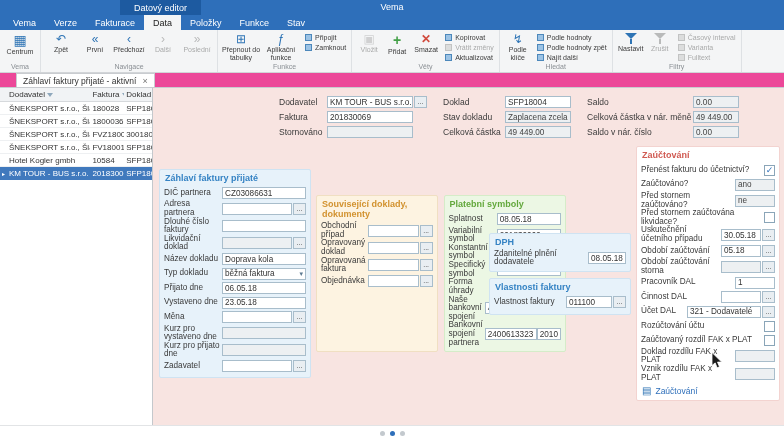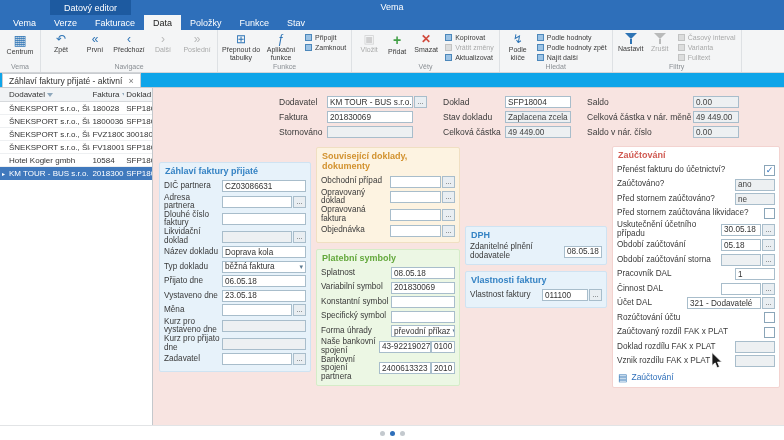--- a/index.html
+++ b/index.html
@@ -2,21 +2,21 @@
 <html><head>
 <meta charset="utf-8">
 <style>
   * { margin:0; padding:0; box-sizing:border-box; }
   html,body { width:784px; height:440px; overflow:hidden; }
   body { font-family:"Liberation Sans", sans-serif; background:#fff; color:#333; }
   .app { position:relative; width:784px; height:440px; background:#fff; }
 
   
   .titlebar { height:15px; background:#2e6fba; position:relative; display:flex; align-items:stretch; color:#fff; font-size:9px; }
-  .app-tab { margin-left:50px; background:#1d5aa0; padding:0 14px; display:flex; align-items:center; white-space:nowrap; }
+  .app-tab { margin-left:120px; background:#1d5aa0; padding:0 14px; display:flex; align-items:center; white-space:nowrap; }
   .tb-title { position:absolute; left:0; right:0; top:0; bottom:0; text-align:center; line-height:15px; pointer-events:none; }
 
   
   .menubar { height:15px; background:#2e6fba; display:flex; align-items:stretch; font-size:9px; color:#fff; padding-left:4px; }
   .menu-item { padding:0 9px; display:flex; align-items:center; cursor:default; white-space:nowrap; }
   .menu-item.active { background:#f4f5f6; color:#222; }
 
   
   .ribbon { height:43px; background:#f4f5f6; border-bottom:1px solid #d2d5d8; display:flex; align-items:stretch; }
   .rgroup { display:flex; flex-direction:column; border-right:1px solid #dee1e4; padding:1px 3px 0 3px; }
@@ -31,21 +31,21 @@
   .ricon.gray { color:#9aa0a5; }
   .rstack { display:flex; flex-direction:column; gap:1px; padding:2px 2px 0 4px; }
   .rbtn-sm { display:flex; align-items:center; gap:3px; font-size:7px; color:#3a3a3a; height:9px; white-space:nowrap; cursor:default; }
   .si { width:7px; height:7px; background:#9cc3e5; border:1px solid #4d88bb; flex:0 0 auto; }
   .disabled { opacity:.42; filter:grayscale(1); }
   .ficon { height:13px; width:14px; display:flex; flex-direction:column; align-items:center; padding-top:1px; }
   .ficon .tri { width:0; height:0; border-left:6px solid transparent; border-right:6px solid transparent; border-top:6px solid #2e74b5; }
   .ficon .stem { width:2px; height:5px; background:#2e74b5; }
 
   
-  .tabstrip { height:15px; background:#0ea5e9; border-bottom:1px solid #c9ccd0; display:flex; align-items:flex-end; padding-left:2px; }
+  .tabstrip { height:15px; background:#ec4899; border-bottom:1px solid #c9ccd0; display:flex; align-items:flex-end; padding-left:16px; }
   .doc-tab { background:#fff; border:1px solid #c9ccd0; border-bottom:none; height:14px; display:flex; align-items:center; gap:6px; padding:0 6px; font-size:8.5px; color:#333; }
   .doc-tab .x { color:#777; font-size:9px; cursor:default; }
 
   
   .content { display:flex; height:337px; }
 
   
   .grid { width:153px; background:#fff; border-right:1px solid #c4c8cc; font-size:8px; display:flex; flex-direction:column; }
   .grid-header { display:flex; background:#f1f3f5; border-bottom:1px solid #d6d9dc; height:14px; color:#333; }
   .grow { display:flex; height:13px; border-bottom:1px solid #eef0f2; align-items:center; }
@@ -59,21 +59,21 @@
 
   
   .main { flex:1; background:#f8e4e1; position:relative; font-size:8.5px; overflow:hidden; }
   .head-form { display:flex; gap:16px; padding:8px 4px 6px 126px; }
   .hf-col { display:flex; flex-direction:column; gap:3px; }
   .hf { display:flex; align-items:center; }
   .hf .lbl { color:#3a3a3a; white-space:nowrap; }
   .hfA .lbl { width:48px; } .hfB .lbl { width:62px; } .hfC .lbl { width:106px; }
 
   .sections { display:flex; gap:5px; padding:2px 4px 0 6px; align-items:center; }
-  .colw1 { width:152px; } .colw2 { width:144px; display:flex; flex-direction:column; gap:6px; }
+  .colw1 { width:152px; } .colw2 { width:168px; display:flex; gap:6px; }
   .colw3 { width:142px; display:flex; flex-direction:column; gap:6px; } .colw4 { flex:1; }
   .section { border-radius:2px; padding:2px 3px 4px 3px; }
   .section-title { font-weight:bold; font-size:9px; margin:1px 2px 3px 2px; }
   .sec-blue { background:#e7f2fa; border:1px solid #cfe3f2; }
   .sec-blue .section-title { color:#3583c4; }
   .sec-orange { background:#fdf3e1; border:1px solid #f0dfc2; }
   .sec-orange .section-title { color:#d2922f; }
   .sec-green { background:#ecf7e4; border:1px solid #d5ecc8; }
   .sec-green .section-title { color:#63a83c; }
   .sec-red { background:#ffffff; border:1px solid #f3d3d0; }

